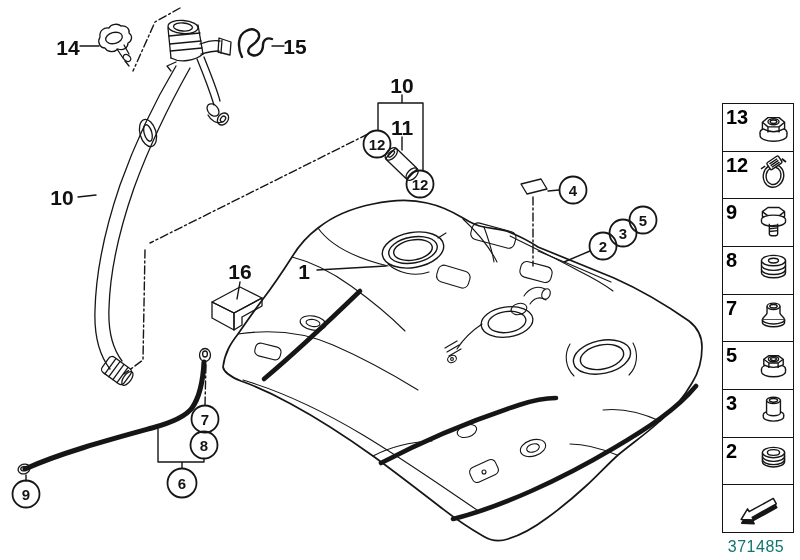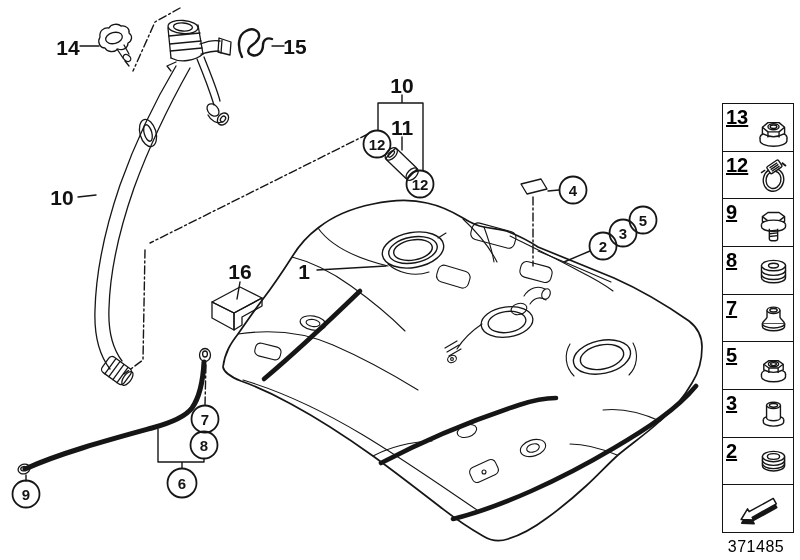--- a/index.html
+++ b/index.html
@@ -9,29 +9,29 @@
   .art path,.art ellipse,.art rect,.art circle,.art line{stroke:#161616;fill:none;
       stroke-linecap:round;stroke-linejoin:round;}
   .fw{fill:#fff;}
   .co-c{fill:#fff;stroke:#141414;stroke-width:1.8;}
   .co-t{font-family:"Liberation Sans",sans-serif;font-weight:bold;font-size:15px;
         text-anchor:middle;fill:#141414;stroke:none;}
   .pl-t{font-family:"Liberation Sans",sans-serif;font-weight:bold;font-size:21px;
         text-anchor:middle;fill:#111;stroke:none;}
   .sidebar{position:absolute;left:722px;top:103px;width:72px;height:430px;
            border:1.7px solid #141414;display:flex;flex-direction:column;background:#fff;box-sizing:border-box;}
-  .sb-row{flex:1;display:flex;align-items:flex-end;border-top:1.5px solid #141414;
-          padding:1px 1px 1px 3px;min-height:0;text-decoration:underline;}
+  .sb-row{flex:1;display:flex;align-items:flex-start;border-top:1.5px solid #141414;
+          padding:1px 1px 1px 3px;min-height:0;}
   .sb-row:first-child{border-top:none;}
   .sb-num{font-weight:bold;font-size:20px;line-height:1;align-self:flex-start;margin-top:2px;}
   .sb-ic{width:37px;height:40px;margin-left:auto;flex:none;}
   .sb-ic-wide{width:58px;height:42px;margin:auto;}
   .sb-ic *{vector-effect:non-scaling-stroke;}
   .part-number{position:absolute;left:714px;top:538px;width:84px;text-align:center;
-               font-size:16px;color:#000000;letter-spacing:.5px;}
+               font-size:16px;color:#0f766e;letter-spacing:.5px;}
 </style>
 </head>
 <body>
 
 <div class="stage">
 
   <svg width="0" height="0" style="position:absolute" aria-hidden="true">
     <defs>
       <g id="sym-flange-nut" stroke="#161616" stroke-width="1.5" fill="none" stroke-linejoin="round">
         <ellipse cx="20" cy="28" rx="14.5" ry="6" fill="#fff"></ellipse>

